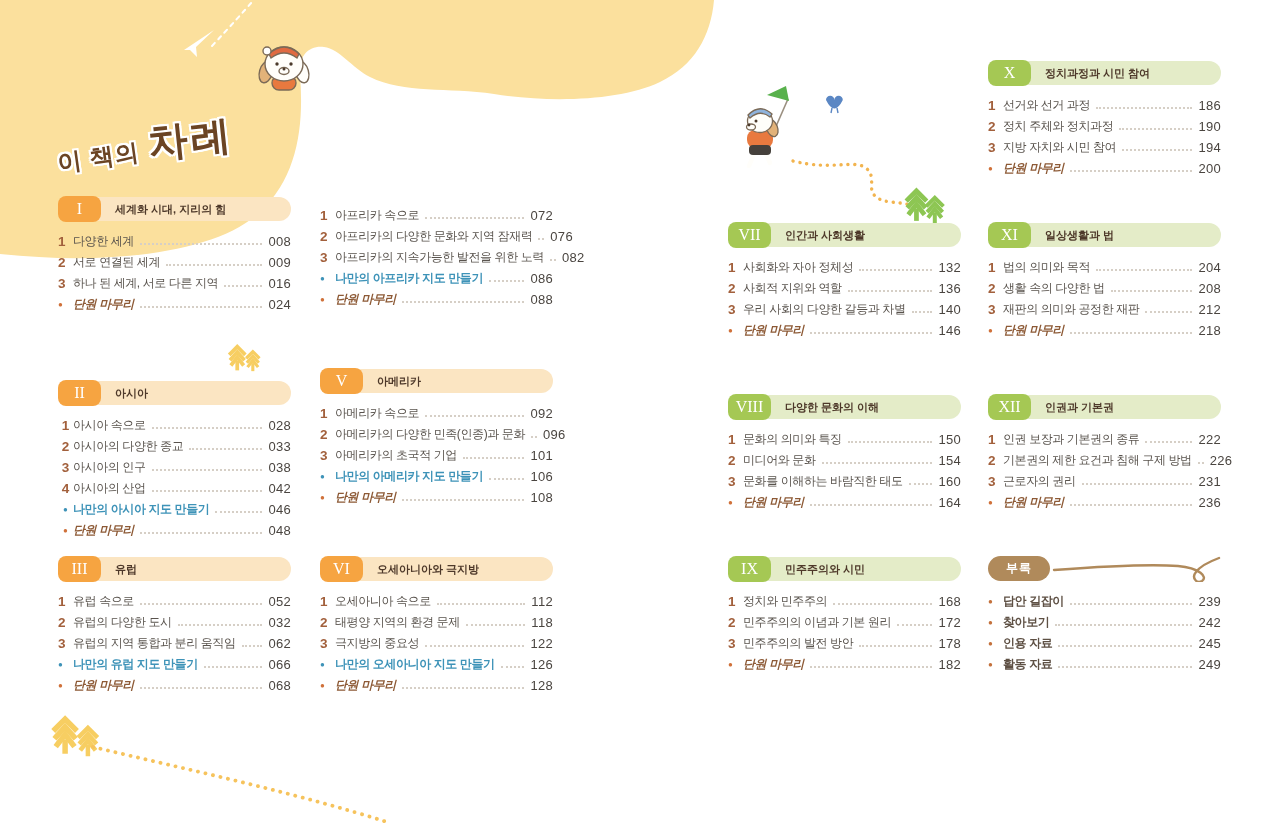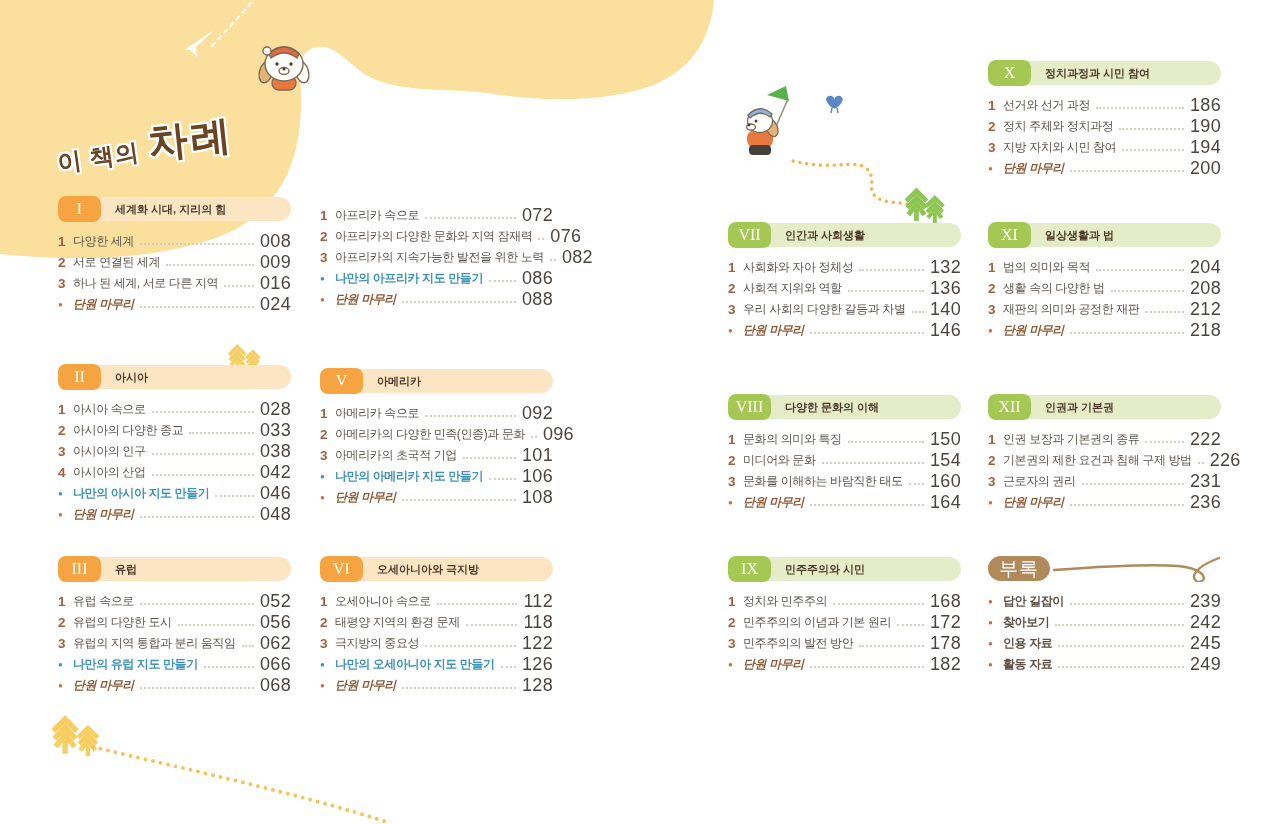--- a/index.html
+++ b/index.html
@@ -39,25 +39,25 @@
   .row .bullet{width:15px;flex:none;font-size:8px;line-height:21px;}
   .bullet.wrapup{color:var(--wrapup-bullet,#D0713A);}
   .bullet.activity{color:var(--activity-blue,#3E93B8);}
   .bullet.appendix{color:var(--appendix-bullet,#C4713C);}
   .lbl{font-size:12px;letter-spacing:-0.4px;color:var(--label-gray,#59534D);}
   .lbl.activity{color:var(--activity-blue,#3E93B8);font-weight:bold;}
   .lbl.wrapup{color:var(--wrapup-brown,#8D5A36);font-weight:bold;font-style:italic;}
   .lbl.appendix{color:var(--appendix-label,#5E5044);font-weight:bold;}
   .leader{flex:1;min-width:6px;border-bottom:2px dotted var(--leader-gray,#D6CFC6);
           margin:0 6px;position:relative;top:3px;}
-  .pg{flex:none;font-size:18px;color:var(--page-gray,#4A4540);letter-spacing:0.3px;}
+  .pg{flex:none;font-size:13px;color:var(--page-gray,#4A4540);letter-spacing:0.3px;}
   
   .apx-header{position:relative;height:26px;}
   .apx-badge{position:absolute;left:0;top:0;width:62px;height:25px;border-radius:13px;
-             background:var(--appendix-brown,#B08A5B);color:#fff;font-weight:normal;font-size:19px;
+             background:var(--appendix-brown,#B08A5B);color:#fff;font-weight:bold;font-size:12px;
              display:flex;align-items:center;justify-content:center;letter-spacing:1px;}
   .apx-line{position:absolute;left:64px;right:0;top:0;height:26px;}
 </style>
 </head>
 <body>
 
 <svg class="deco" width="1280" height="824" viewBox="0 0 1280 824">
   <defs>
     <g id="pine" fill="none" stroke="currentColor" stroke-width="5" stroke-linecap="square">
       <polyline points="2,10 11,1 20,10"></polyline>
@@ -163,21 +163,21 @@
           <span class="pg">016</span>
         </div>
         <div class="row">
           <span class="bullet wrapup">●</span>
           <span class="lbl wrapup">단원 마무리</span>
           <span class="leader"></span>
           <span class="pg">024</span>
         </div>
       </div>
   </div>
-    <div class="section" style="left: 58px; top: 364px; --badge: var(--badge-orange); --pill: var(--pill-orange);">
+    <div class="section" style="left: 58px; top: 380px; text-align: center; --badge: var(--badge-orange); --pill: var(--pill-orange);">
     <div class="sec-header">
       <div class="sec-pill"></div>
       <div class="sec-badge">II</div>
       <div class="sec-title">아시아</div>
     </div>
     <div class="items">
         <div class="row">
           <span class="num">1</span>
           <span class="lbl">아시아 속으로</span>
           <span class="leader"></span>
@@ -225,21 +225,21 @@
         <div class="row">
           <span class="num">1</span>
           <span class="lbl">유럽 속으로</span>
           <span class="leader"></span>
           <span class="pg">052</span>
         </div>
         <div class="row">
           <span class="num">2</span>
           <span class="lbl">유럽의 다양한 도시</span>
           <span class="leader"></span>
-          <span class="pg">056</span>
+          <span class="pg">032</span>
         </div>
         <div class="row">
           <span class="num">3</span>
           <span class="lbl">유럽의 지역 통합과 분리 움직임</span>
           <span class="leader"></span>
           <span class="pg">062</span>
         </div>
         <div class="row">
           <span class="bullet activity">●</span>
           <span class="lbl activity">나만의 유럽 지도 만들기</span>

